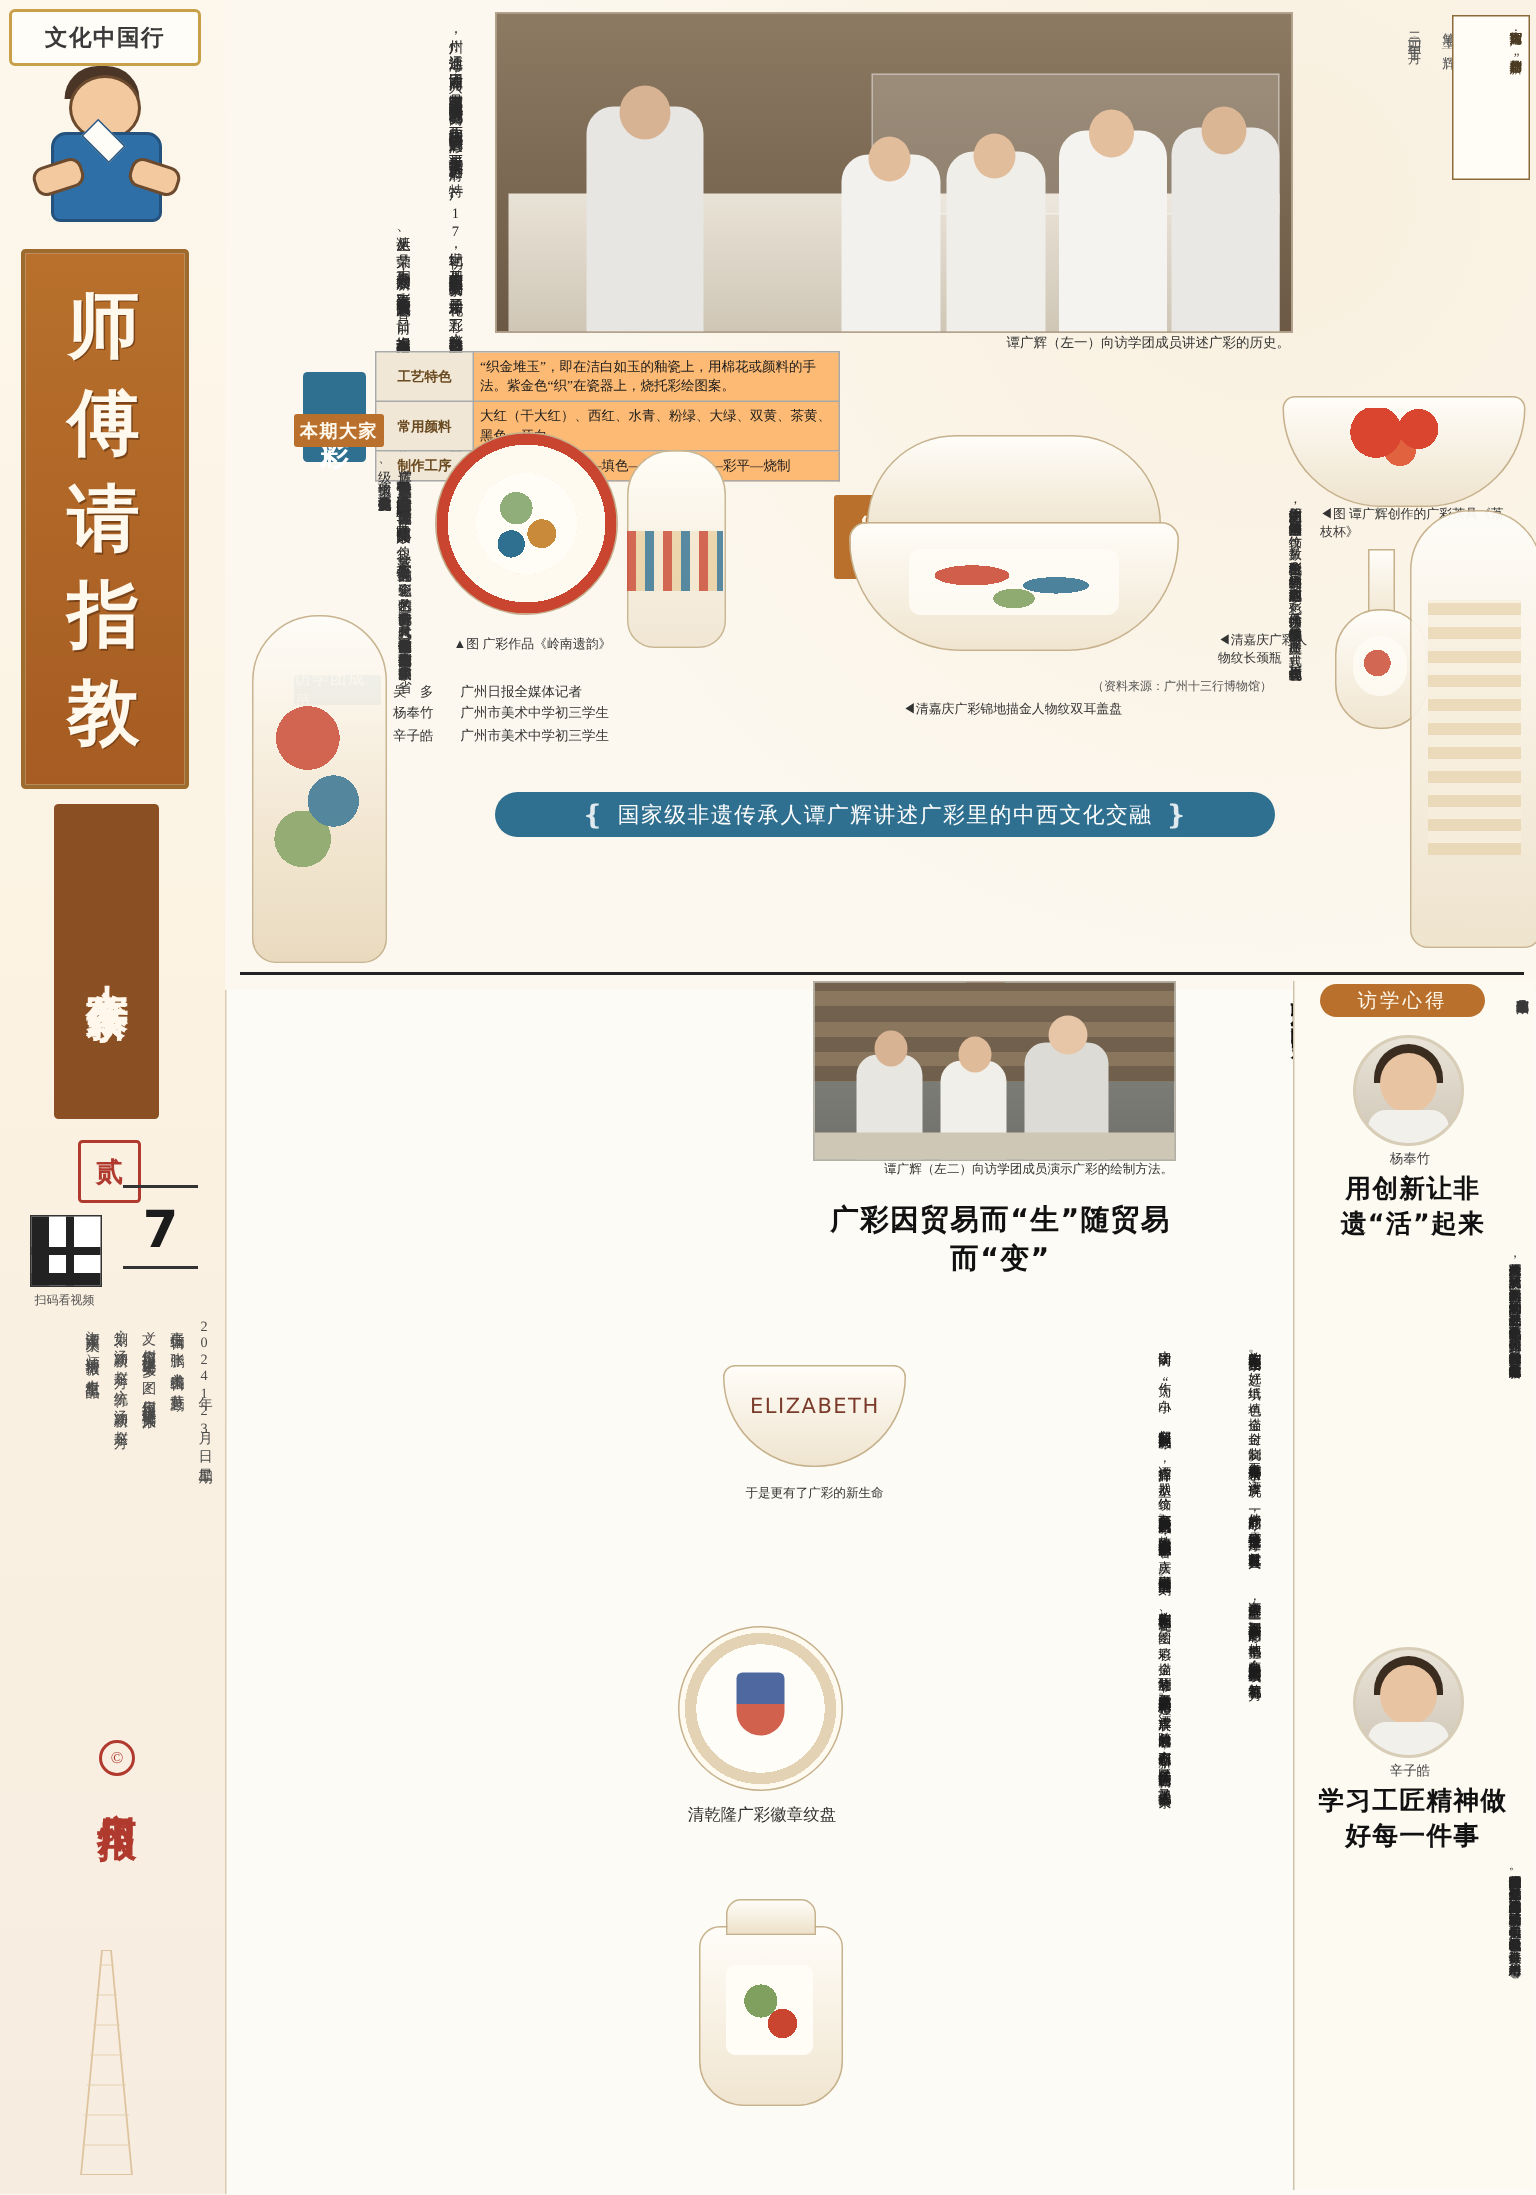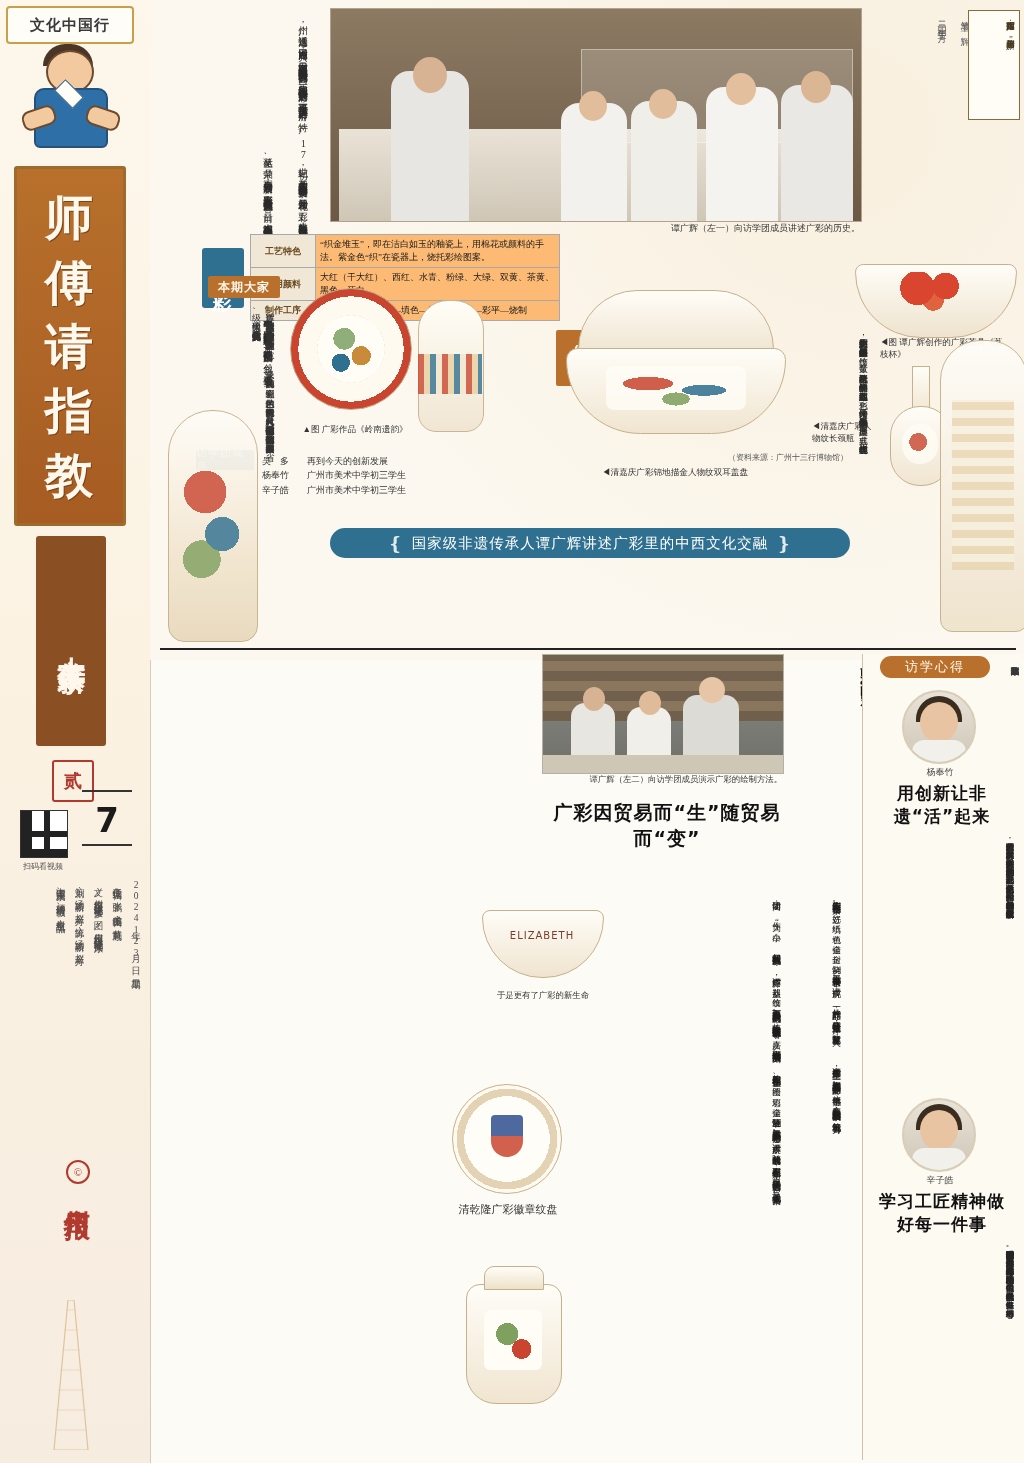--- a/index.html
+++ b/index.html
@@ -155,24 +155,24 @@
     font-family:"DejaVu Sans", sans-serif;font-size:19px;font-weight:bold;letter-spacing:2px;
   }
   .spec-table{
     position:absolute;left:250px;top:234px;width:310px;
     border-collapse:collapse;font-size:9px;
   }
   .spec-table td{border:1px solid #a9a9a9;padding:3px 4px;vertical-align:middle;background:#fdba74;}
   .spec-table td.k{width:56px;background:#f0e7d6;text-align:center;font-weight:bold;color:#6a4a20;}
 
   .this-issue{
-    position:absolute;left:200px;top:278px;width:72px;height:22px;
+    position:absolute;left:200px;top:278px;width:60px;height:22px;
     background:#b8702c;color:#fff8ec;border-radius:2px;
     display:flex;align-items:center;justify-content:center;
-    font-family:Liberation Serif, serif;font-size:12px;font-weight:bold;letter-spacing:1px;margin-left:12px;
+    font-family:Liberation Serif, serif;font-size:12px;font-weight:bold;letter-spacing:1px;
   }
   .guest-box{
     position:absolute;left:196px;top:292px;width:80px;height:150px;
     font-size:9px;line-height:1.5;color:#333;
     writing-mode:vertical-rl;text-orientation:upright;text-align:justify;
   }
   .team-badge{
     position:absolute;left:196px;top:450px;width:58px;height:20px;
     background:#2f6f8f;color:#fff;border-radius:2px;
     display:flex;align-items:center;justify-content:center;
@@ -329,21 +329,21 @@
     display:flex;align-items:center;justify-content:center;
     font-family:"DejaVu Sans", sans-serif;font-size:12px;font-weight:bold;letter-spacing:2px;
   }
 
   
   .bowl-eliz{
     position:absolute;left:330px;top:256px;width:120px;height:78px;
   }
   .bowl-eliz .b{position:absolute;left:0;top:0;width:120px;height:66px;border-radius:8px 8px 60px 60px;
     background:linear-gradient(180deg,#fffdf8,#efe4cf);border:1px solid #c6b18c;}
-  .bowl-eliz .t{position:absolute;left:18px;top:20px;width:84px;text-align:center;font-size:10px;color:#7a3b2a;letter-spacing:1px;font-family:"DejaVu Sans",sans-serif;}
+  .bowl-eliz .t{position:absolute;left:18px;top:20px;width:84px;text-align:center;font-size:14px;color:#7a3b2a;letter-spacing:1px;font-family:"DejaVu Sans",sans-serif;}
   .cap-bowl{position:absolute;left:326px;top:336px;width:130px;font-size:8.4px;color:#333;text-align:center;}
 
   .crest-plate{
     position:absolute;left:300px;top:430px;width:108px;height:108px;border-radius:50%;
     background:radial-gradient(circle at 50% 50%,#fffdf8 0 56%,#e3d2b4 56% 66%,#fffaf0 66% 82%,#c9452f 82% 92%,#f0e0c4 92% 100%);
     border:1px solid #c6b18c;
   }
   .crest-plate .cr{position:absolute;left:38px;top:30px;width:32px;height:42px;border-radius:4px 4px 16px 16px;
     background:linear-gradient(180deg,#2f4f8f 0 50%,#c9452f 50% 100%);opacity:.85;}
   .cap-crest{position:absolute;left:286px;top:548px;width:140px;font-size:11px;color:#333;text-align:center;}
@@ -509,21 +509,21 @@
       <td>选瓷—设计—描线—填色—织金—封金—彩平—烧制</td>
     </tr>
   </tbody>
     </table>
 
   <div class="this-issue" style="left:196px;top:276px;">本期大家</div>
   <div class="guest-box" style="top:306px;height:140px;">谭广辉　广彩国家级非遗传承人，本世国画传统技术传承绘画家、广国传统工艺美术大师，从业40余载，他的作品具有“织金彩瓷”的艺术特色，既有传统的富贵华丽，又具时代气息。代表作品《岭南古韵》《百年好合》等已被多家博物馆收藏。他长期致力于广彩技艺的传承与创新，作品多次获得国家级、省级、市级奖项，并参与多项重大文化交流项目的创作。</div>
 
   <div class="team-badge">访学团成员</div>
   <div class="team-list">
-    <div>吴　多　　再到今天的创新发展</div>
+    <div>吴　多　　广州日报全媒体记者</div>
     <div>杨奉竹　　广州市美术中学初三学生</div>
     <div>辛子皓　　广州市美术中学初三学生</div>
   </div>
 
   <div class="plate1">
       <div class="m"></div>
     </div>
   <div class="plate2">
       <div class="vase"></div>
       <div class="band"></div>

